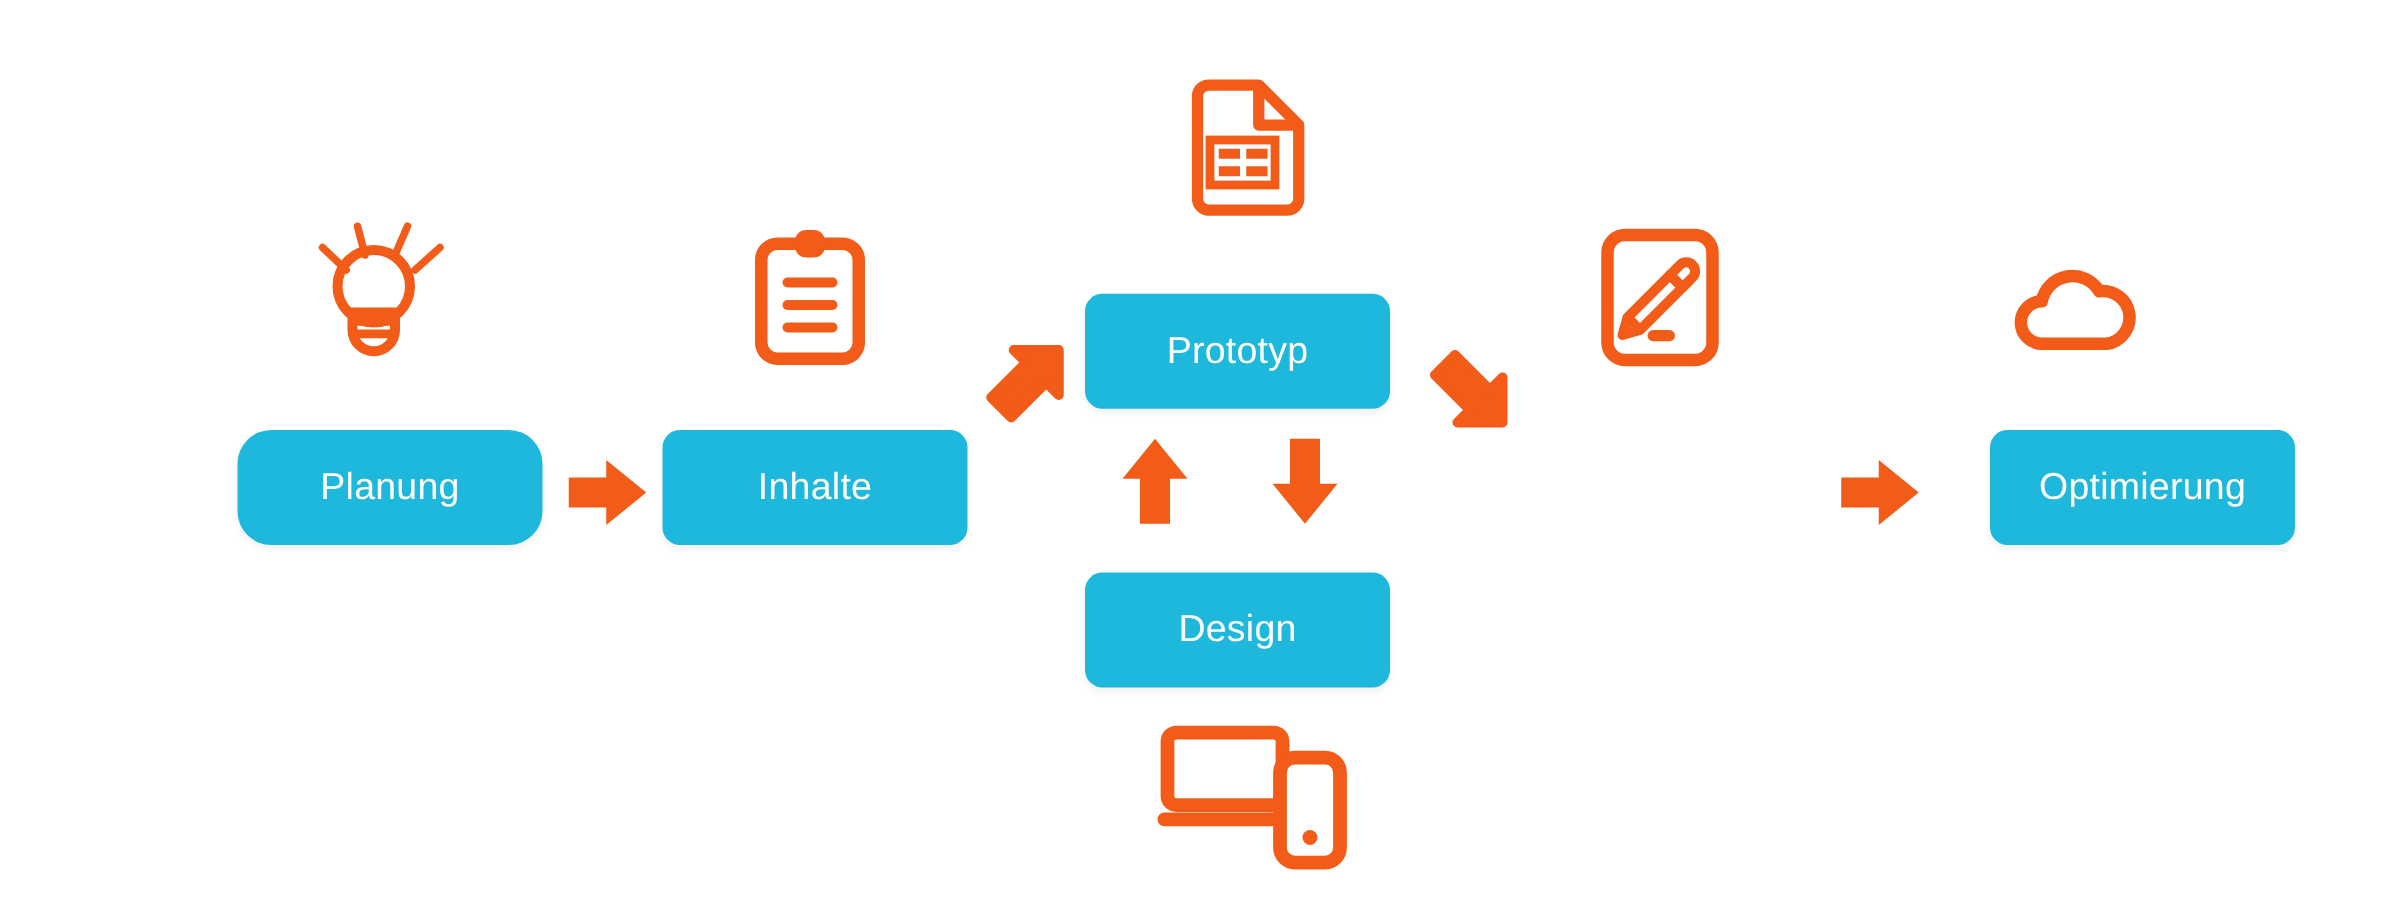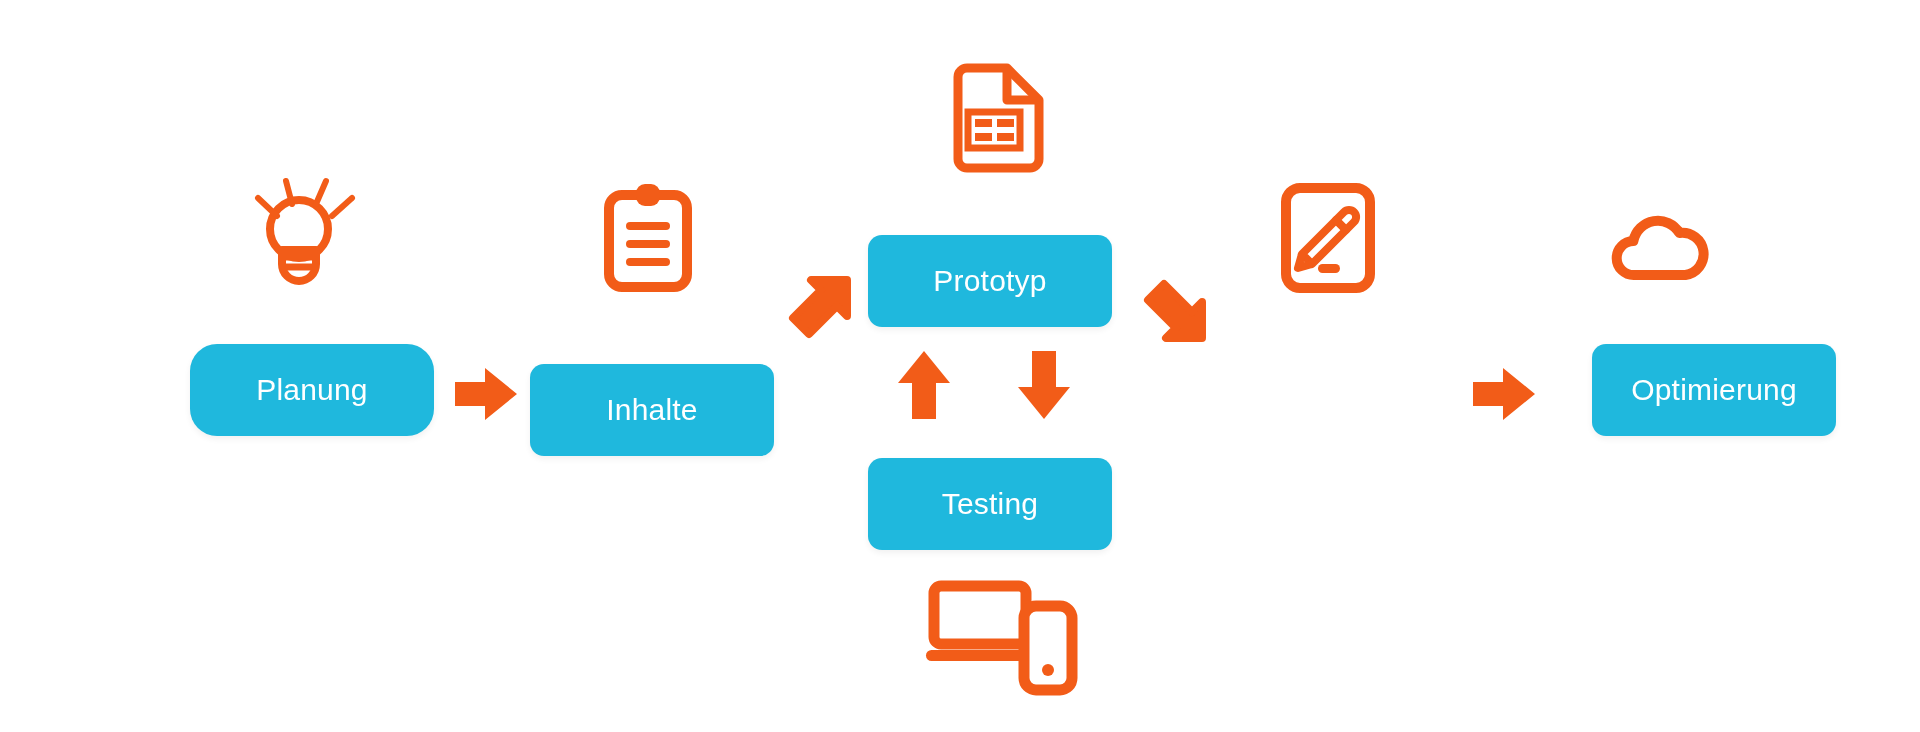--- a/index.html
+++ b/index.html
@@ -35,21 +35,21 @@
   .pbox .plabel {
     color: #ffffff;
     font-family: "Liberation Sans", sans-serif;
     font-size: 30px;
     font-weight: 400;
     letter-spacing: 0.2px;
     white-space: nowrap;
   }
 
   #box-planung      { left: 190px;  top: 344px; width: 244px; height: 92px; border-radius: 27px; }
-  #box-inhalte      { left: 530px;  top: 364px; width: 244px; height: 92px; }
+  #box-inhalte      { left: 530px;  top: 344px; width: 244px; height: 92px; }
   #box-prototyp     { left: 868px;  top: 235px; width: 244px; height: 92px; }
   #box-testing      { left: 868px;  top: 458px; width: 244px; height: 92px; }
   #box-design       { left: 1208px; top: 344px; width: 244px; height: 92px; }
   #box-optimierung  { left: 1548px; top: 344px; width: 244px; height: 92px; margin-left: 44px; }
 
   
   .icon-wrap {
     position: absolute;
     display: block;
     line-height: 0;
@@ -184,21 +184,21 @@
 
   <div class="pbox" id="box-inhalte">
     <span class="plabel">Inhalte</span>
   </div>
 
   <div class="pbox" id="box-prototyp">
     <span class="plabel">Prototyp</span>
   </div>
 
   <div class="pbox" id="box-testing">
-    <span class="plabel">Testing</span>
+    <span class="plabel">Design</span>
   </div>
 
 
   <div class="pbox" id="box-optimierung">
     <span class="plabel">Optimierung</span>
   </div>
 
 </div>
 
 </body></html>

